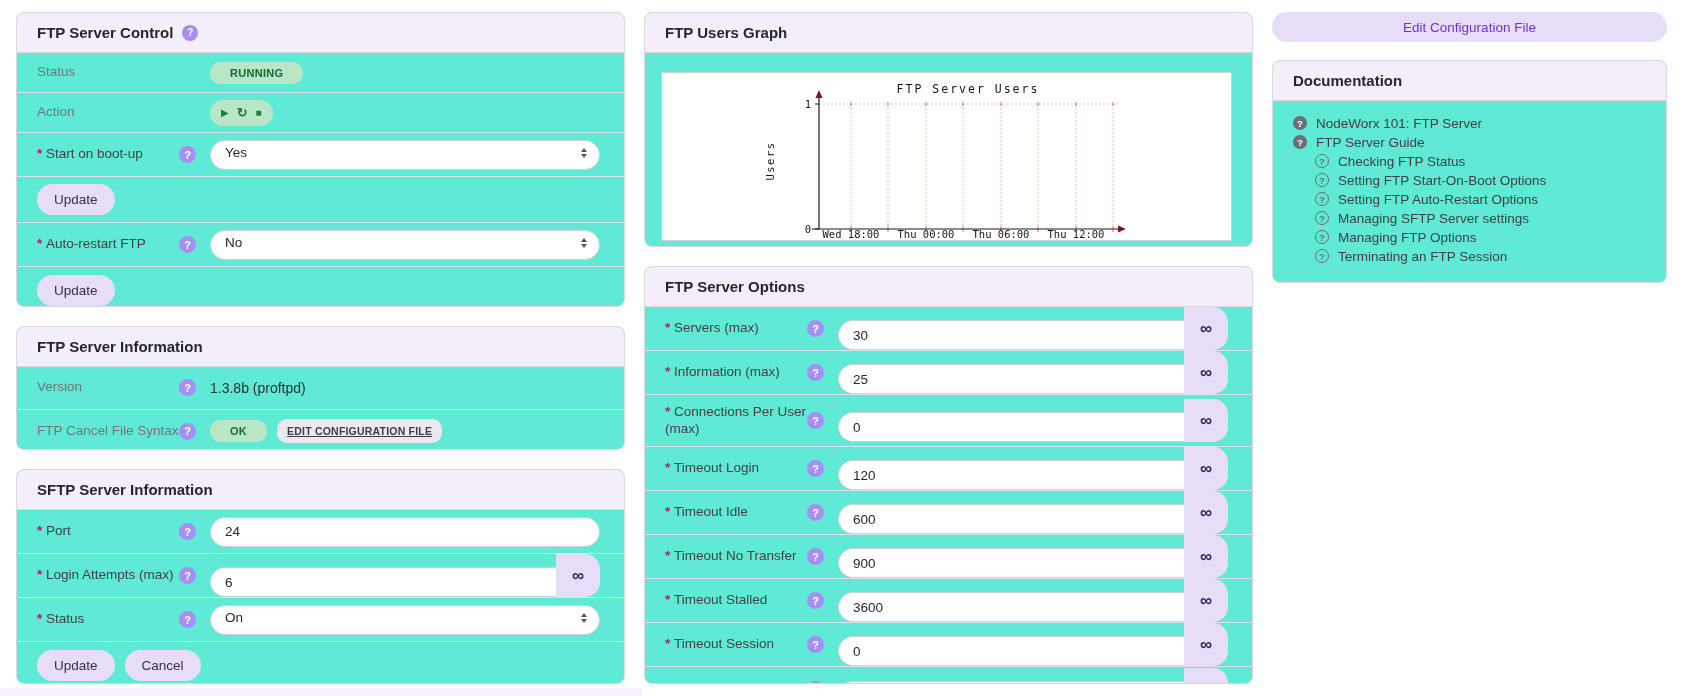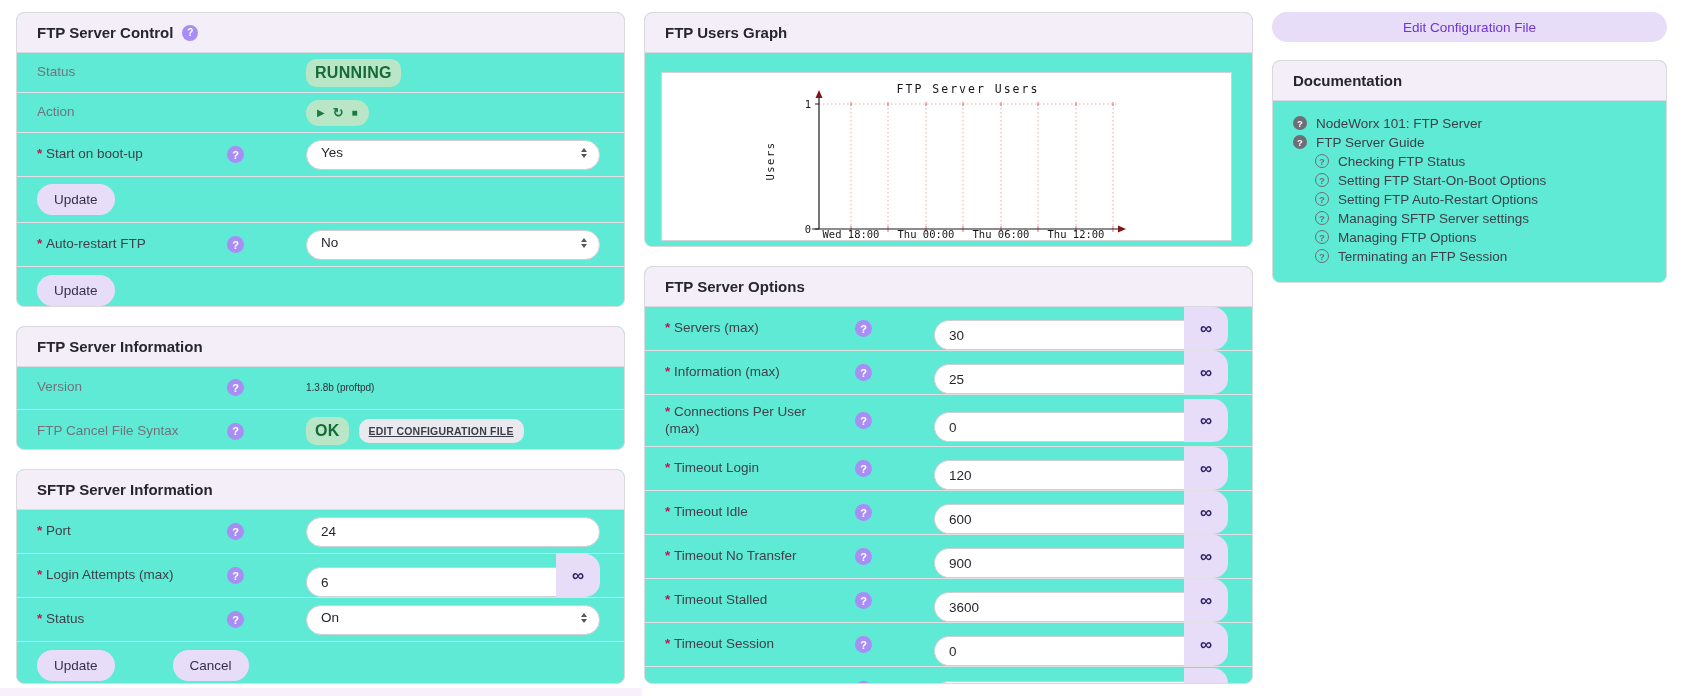--- a/index.html
+++ b/index.html
@@ -9,36 +9,36 @@
   .cols { position:absolute; inset:0; display:flex; gap:19px; padding:12px 16px; z-index:1; }
   .col { display:flex; flex-direction:column; gap:19px; }
   .col-left, .col-mid { width:609px; flex:0 0 609px; }
   .col-right { flex:1; }
 
   .panel { background:#5eead4; border:1px solid #d9d9de; border-radius:8px; overflow:hidden; }
   .panel-h { background:#f4eef9; height:40px; display:flex; align-items:center; gap:9px;
              padding:0 20px; border-bottom:1px solid #d9d9de; }
   .panel-h .t { font-size:15px; font-weight:bold; color:#26262e; }
 
-  .row { display:flex; align-items:center; padding:0 24px 0 20px; border-bottom:1px solid #e0e0e5;gap:48px; }
+  .row { display:flex; align-items:center; padding:0 24px 0 20px; border-bottom:1px solid #e0e0e5; }
   .row:last-child { border-bottom:none; }
   .r40{height:40px} .r41{height:43px} .r44{height:44px} .r46{height:46px} .r52{height:52px}
 
   .label { width:142px; flex:0 0 142px; font-size:13.5px; color:#73737d; line-height:1.25; }
   .label.req { color:#41414c; }
   .label.req::before { content:"* "; color:#c11653; font-weight:bold; }
 
   .qicon { width:17px; height:17px; border-radius:50%; background:#a88df5; color:#fff;
            font-size:11px; font-weight:bold; display:flex; align-items:center; justify-content:center;
            flex:0 0 17px; margin-right:14px; }
   .qicon.small { width:16px; height:16px; flex-basis:16px; font-size:10px; }
   .ctrl { flex:1; display:flex; align-items:center; gap:10px; min-width:0; }
 
-  .badge-green { background:#b9e6c6; color:#156a38; font-size:16px; font-weight:bold;
-                 letter-spacing:.3px; padding:5px 9px; border-radius:10px; }
+  .badge-green { background:#b9e6c6; color:#156a38; font-size:11px; font-weight:bold;
+                 letter-spacing:.3px; padding:5px 20px; border-radius:10px; }
   .action-pill { background:#b9e6c6; color:#1d7a40; height:26px; border-radius:13px;
                  display:flex; align-items:center; gap:8px; padding:0 11px; }
   .action-pill .ai { font-size:10px; line-height:1; cursor:pointer; }
   .action-pill .ai.rst { font-size:13px; font-weight:bold; }
 
   .select { flex:1; height:30px; border:1px solid #cfcfd6; border-radius:15px; background:#fff;
             display:flex; align-items:center; justify-content:space-between; padding:0 12px 4px 14px;
             font-size:13.5px; color:#26262e; cursor:pointer; }
   .chev { display:flex; flex-direction:column; gap:2px; }
   .chev i { display:block; width:0; height:0; border-left:3.5px solid transparent; border-right:3.5px solid transparent; }
@@ -50,21 +50,21 @@
   .pill-group { flex:1; display:flex; min-width:0; }
   .pill-group .pill-input { border-radius:15px 0 0 15px; border-right:none;margin-top:13px; }
   .suffix { width:44px; flex:0 0 44px; background:#e7ddf8; border-radius:0 15px 15px 0;
             display:flex; align-items:center; justify-content:center; color:#312868;
             font-size:17px; font-weight:bold; cursor:pointer; }
 
   .btn { background:#e7ddf8; color:#34304a; border:none; border-radius:16px; height:31px;
          padding:0 17px; font-size:13.5px; font-family:"Liberation Sans",sans-serif; cursor:pointer; }
   .chip { background:#e9e9ee; color:#3c3c46; font-size:10.5px; font-weight:bold; letter-spacing:.2px;
           padding:6px 10px; border-radius:10px; text-decoration:underline; cursor:pointer; white-space:nowrap; }
-  .val { font-size:10px; color:#2f2f38; }
+  .val { font-size:14px; color:#2f2f38; }
 
   .graph-wrap { margin:19px 20px 21px 16px; border:1px solid #cfd2d8; height:169px; background:#fff; }
 
   .side-btn { width:100%; height:30px; background:#e7ddf8; color:#6d35d9; border:none;
               border-radius:15px; font-size:13.5px; font-family:"Liberation Sans",sans-serif; cursor:pointer; }
   .doc-body { padding:13px 20px 16px 20px; }
   .doc-item { display:flex; align-items:center; gap:9px; height:18px; margin-bottom:1px; cursor:pointer; }
   .doc-item .txt { font-size:13.5px; color:#3f3f4a; white-space:nowrap; }
   .doc-item.lvl1 { margin-left:22px; }
   .dicon { width:14px; height:14px; flex:0 0 14px; border-radius:50%; display:flex; align-items:center;

